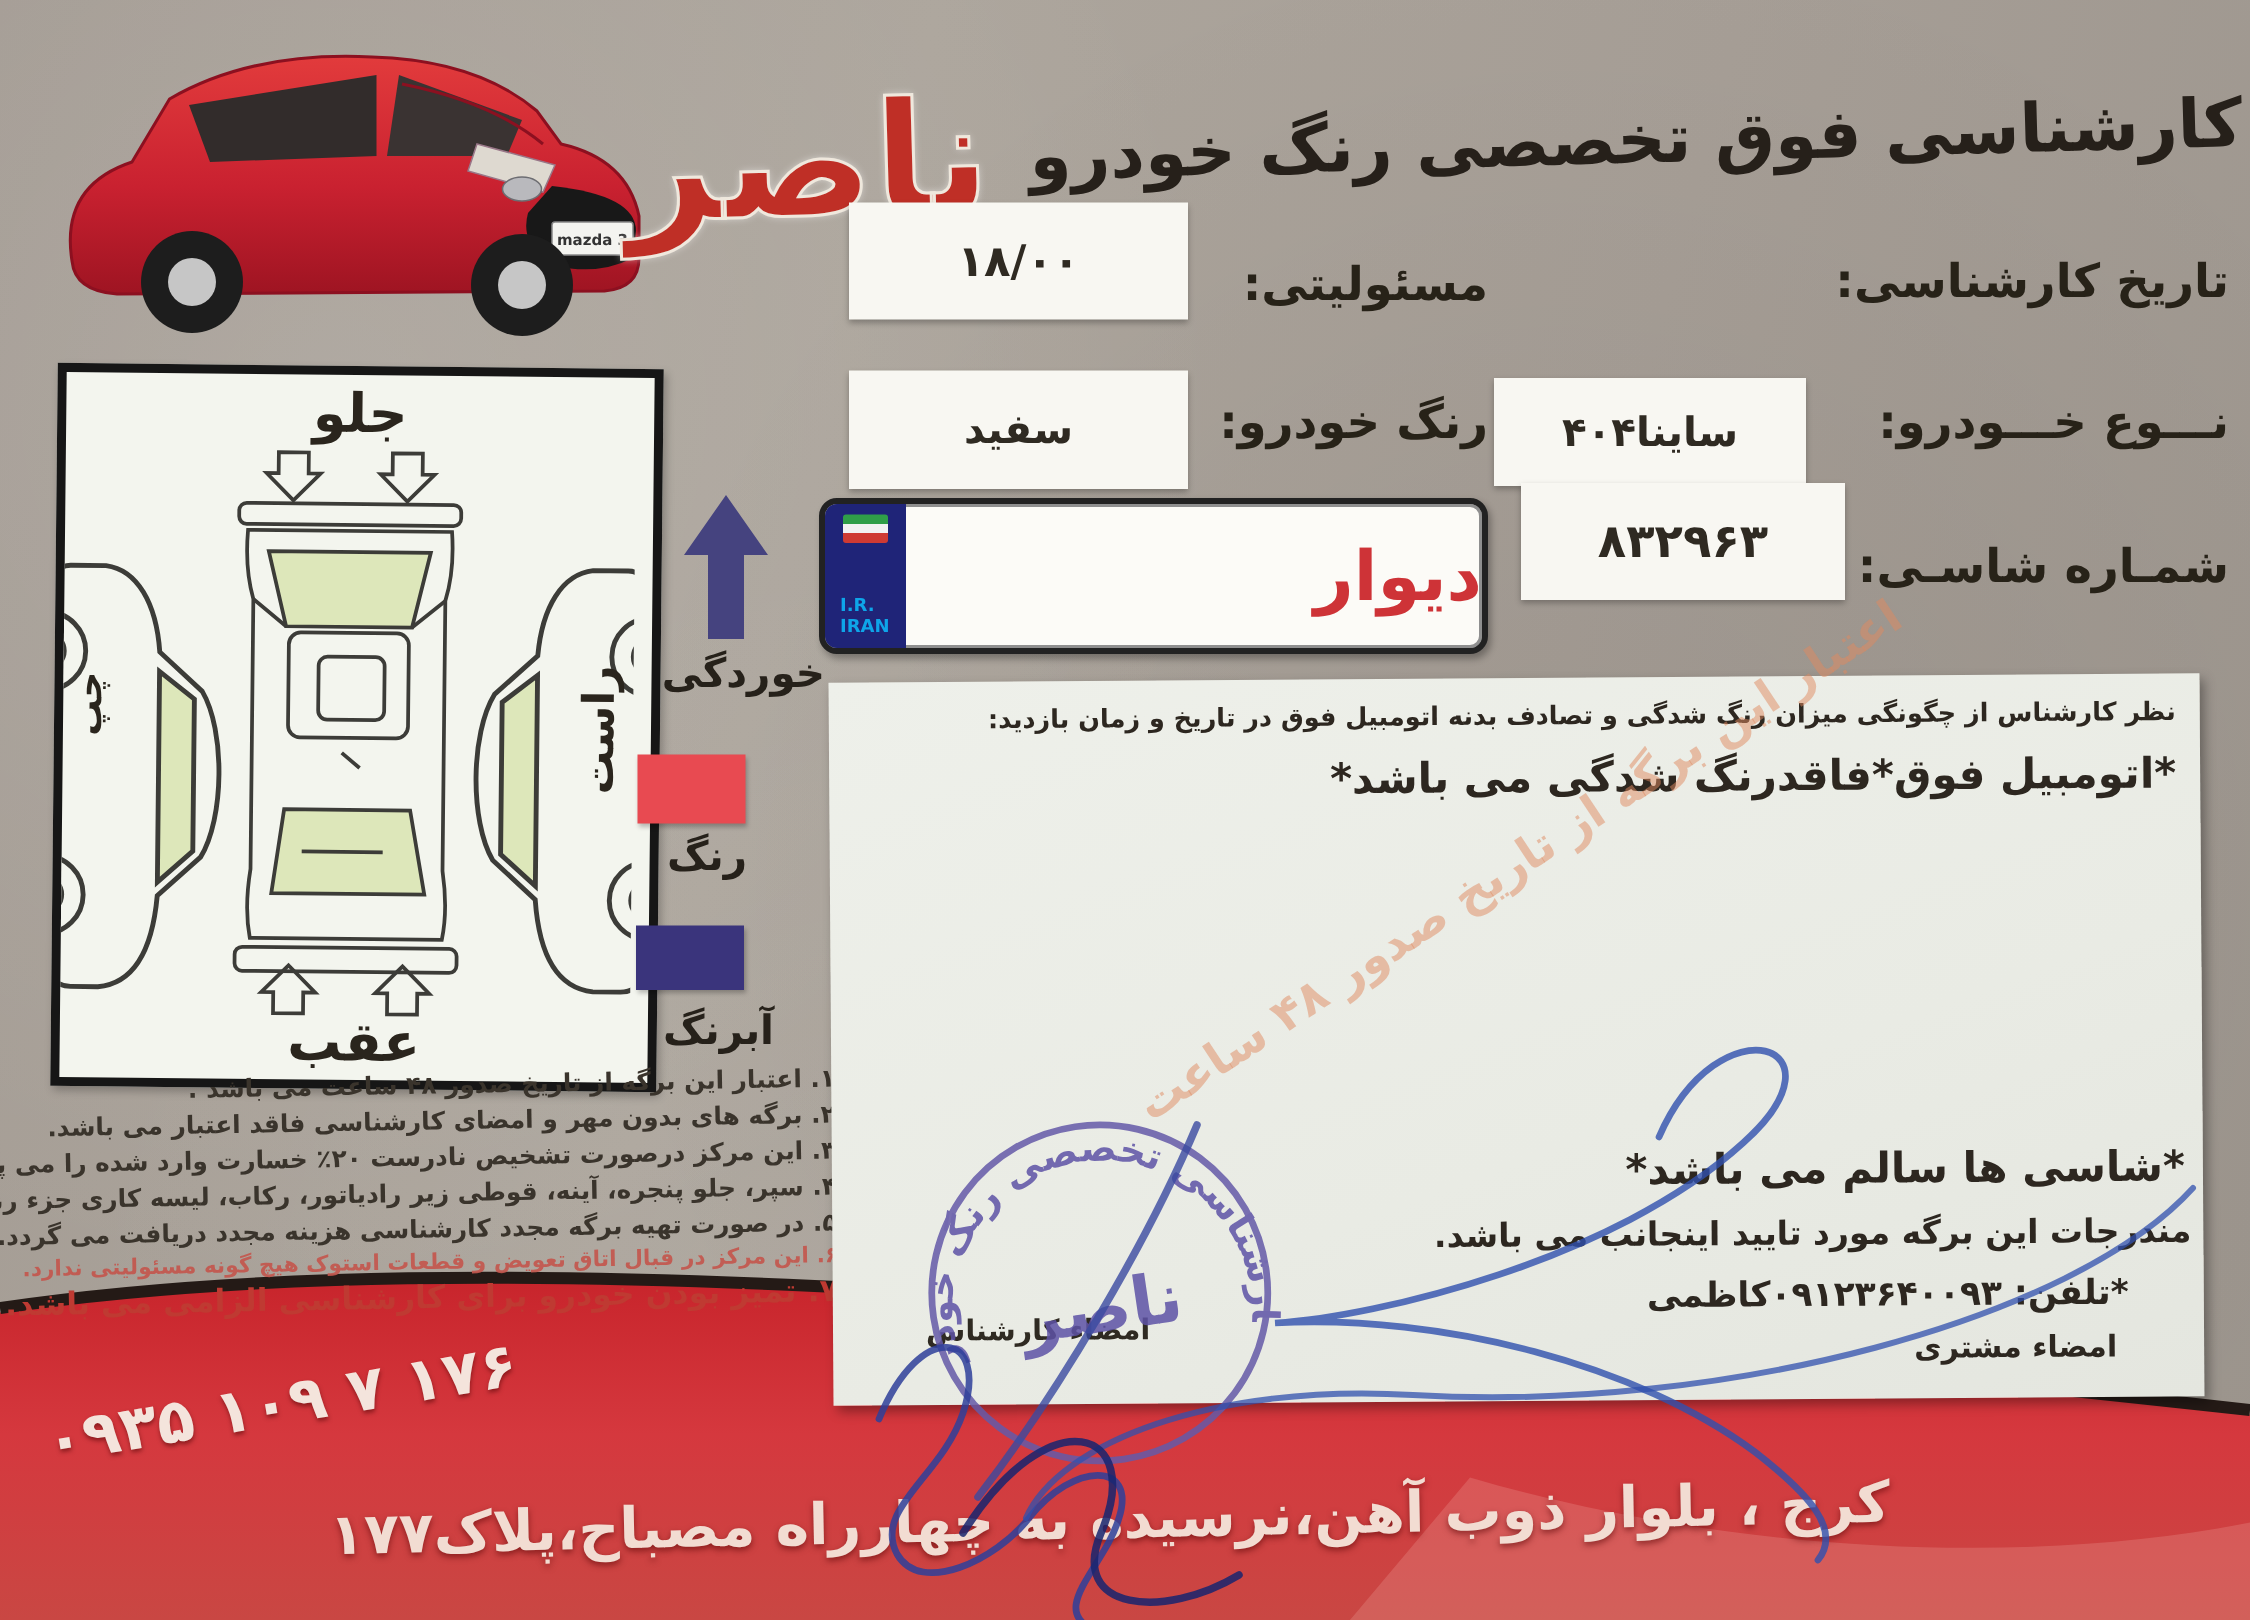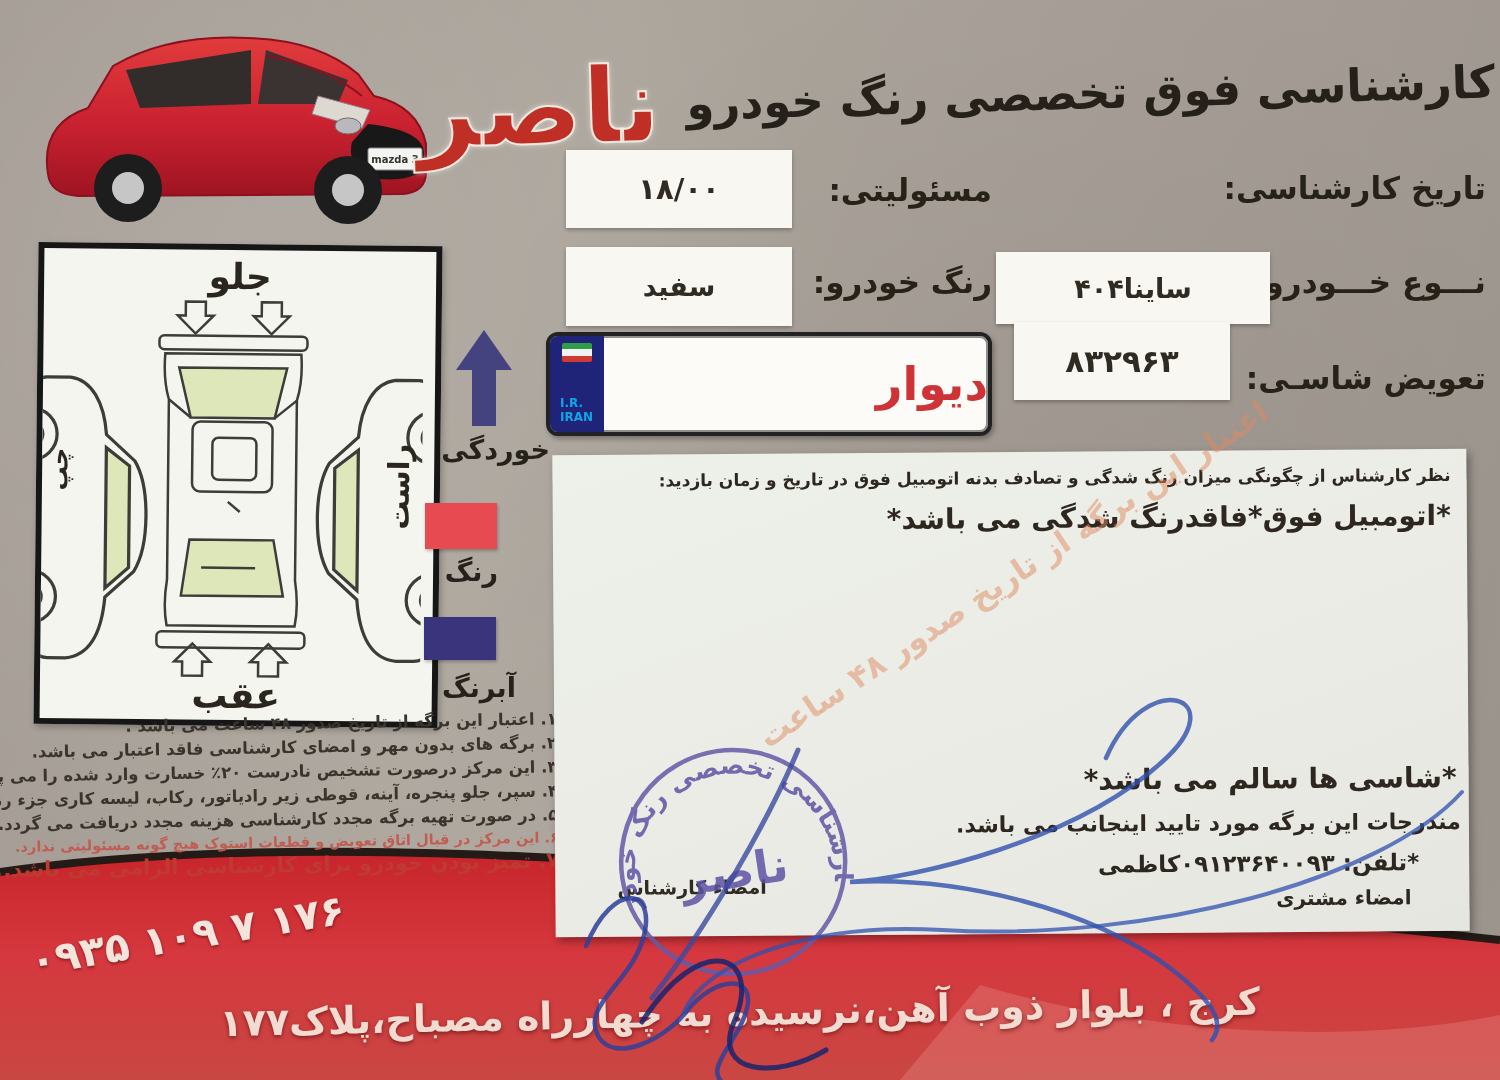--- a/index.html
+++ b/index.html
@@ -29,23 +29,23 @@
 
   
   .flabel{position:absolute;font-weight:800;color:#272218;font-size:31px;direction:rtl;white-space:nowrap;z-index:6;}
   .vbox{
     position:absolute;background:#f8f7f2;display:flex;align-items:center;justify-content:center;
     box-shadow:0 2px 4px rgba(0,0,0,.28);font-weight:800;color:#2f2a22;z-index:6;direction:rtl;
   }
   .lab-date{right:14px;top:170px;margin-left:26px;}
   .box-date{left:996px;top:158px;width:230px;height:70px;font-size:29px;}
   .lab-time{right:508px;top:172px;}
-  .box-time{left:566px;top:150px;width:226px;height:78px;font-size:29px;}
+  .box-time{left:566px;top:135px;width:226px;height:78px;font-size:29px;}
   .lab-type{right:14px;top:264px;}
-  .box-type{left:996px;top:252px;width:274px;height:72px;font-size:27px;}
+  .box-type{left:996px;top:252px;width:208px;height:72px;font-size:27px;}
   .lab-color{right:508px;top:264px;}
   .box-color{left:566px;top:247px;width:226px;height:79px;font-size:27px;}
   .lab-chassis{right:14px;top:360px;}
   .box-chassis{left:1014px;top:322px;width:216px;height:78px;font-size:31px;letter-spacing:2px;}
 
   
   .plate{
     position:absolute;left:546px;top:332px;width:438px;height:96px;z-index:6;
     background:#fcfbf7;border:4px solid #222;border-radius:12px;
     box-shadow:inset 0 0 0 2px #8f8f8f, 2px 3px 5px rgba(0,0,0,.3);
@@ -164,21 +164,21 @@
 
   <div class="flabel lab-date">تاریخ کارشناسی:</div>
   <div class="flabel lab-time">مسئولیتی:</div>
   <div class="vbox box-time">۱۸/۰۰</div>
 
   <div class="flabel lab-type">نـــوع خـــودرو:</div>
   <div class="vbox box-type">ساینا۴۰۴</div>
   <div class="flabel lab-color">رنگ خودرو:</div>
   <div class="vbox box-color">سفید</div>
 
-  <div class="flabel lab-chassis">تعویض شاسـی:</div>
+  <div class="flabel lab-chassis">شمـاره شاسـی:</div>
   <div class="vbox box-chassis">۸۳۲۹۶۳</div>
 
   <div class="plate">
     <div class="plate-strip">
       <div class="plate-flag"></div>
       <div class="plate-caption">
         <div>I.R.</div>
         <div>IRAN</div>
       </div>
     </div>

